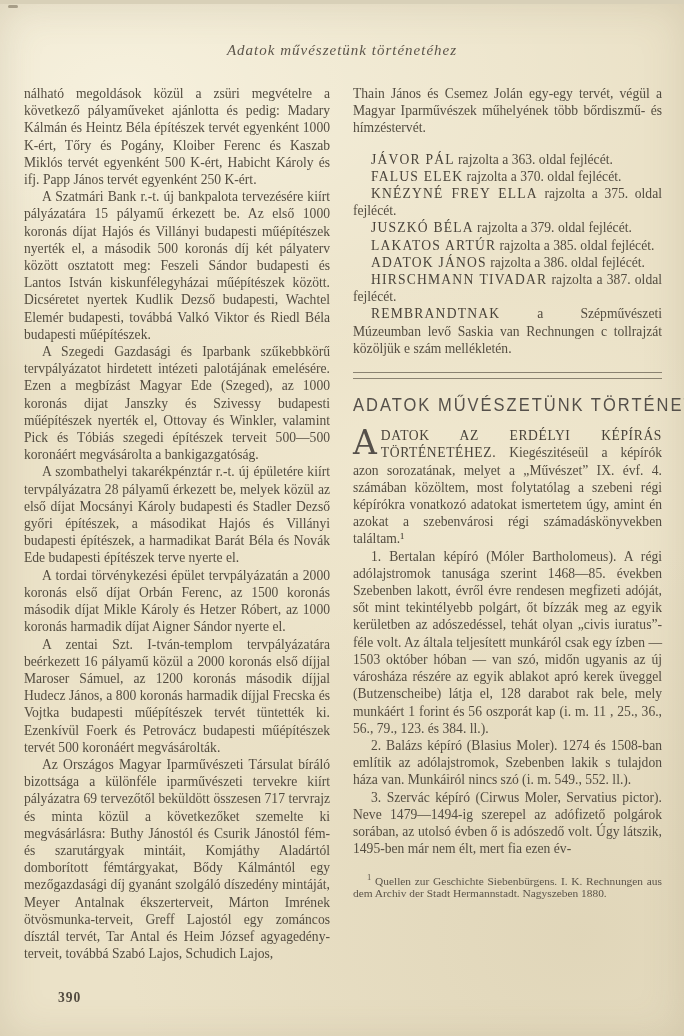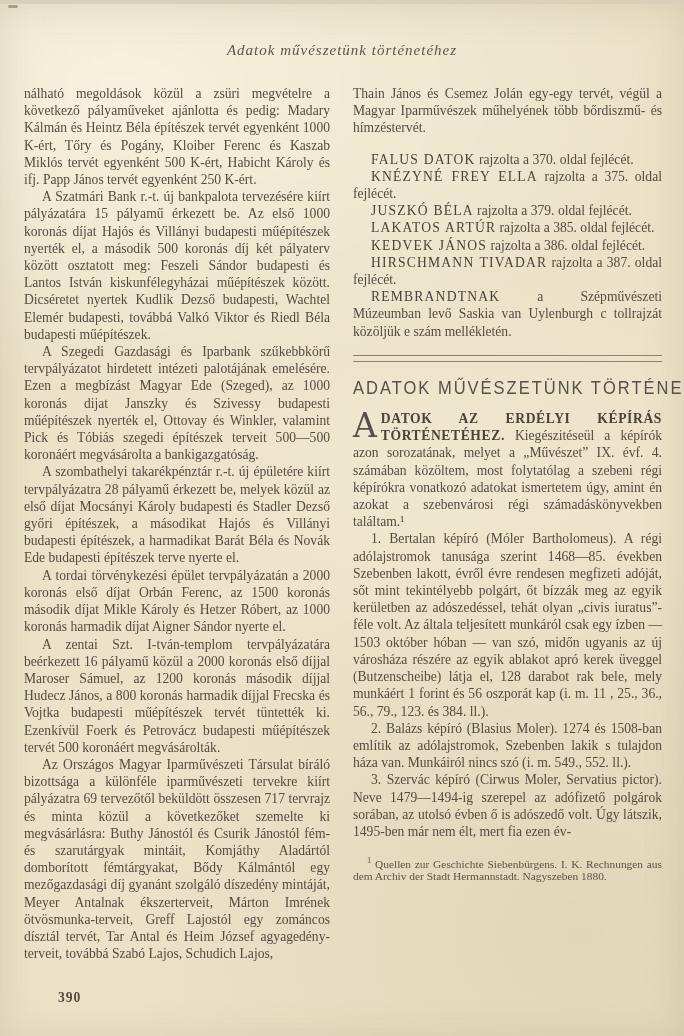--- a/index.html
+++ b/index.html
@@ -65,21 +65,21 @@
   }
   .article-lead{margin-top:14px !important;}
   .drop-cap{
     float:left;
     font-size:33px;
     line-height:30px;
     padding:1px 4px 0 0;
     color:#55504a;
     font-family:"DejaVu Serif","Liberation Serif",serif;
   }
-  .lead-caps{letter-spacing:.6px;color:#49433a;font-weight:bold;}
+  .lead-caps{letter-spacing:.6px;color:#49433a;}
   .footnote{
     margin-top:14px;
     font-size:11.4px;
     line-height:12px;
     text-align:justify;
     text-indent:14px;
     color:#5a5348;
   }
   .footnote sup{font-size:8.5px;}
   .page-number{
@@ -113,48 +113,52 @@
       <p>A tordai törvénykezési épület tervpályázatán a 2000 koronás első díjat Orbán Ferenc, az 1500 koronás második díjat Mikle Károly és Hetzer Róbert, az 1000 koronás harmadik díjat Aigner Sándor nyerte el.</p>
       <p>A zentai Szt. I-tván-templom tervpályázatára beérkezett 16 pályamű közül a 2000 koronás első díjjal Maroser Sámuel, az 1200 koronás második díjjal Hudecz János, a 800 koronás harmadik díjjal Frecska és Vojtka budapesti műépítészek tervét tüntették ki. Ezenkívül Foerk és Petrovácz budapesti műépítészek tervét 500 koronáért megvásárolták.</p>
       <p>Az Országos Magyar Iparművészeti Társulat bíráló bizottsága a különféle iparművészeti tervekre kiírt pályázatra 69 tervezőtől beküldött összesen 717 tervrajz és minta közül a következőket szemelte ki megvásárlásra: Buthy Jánostól és Csurik Jánostól fém- és szarutárgyak mintáit, Komjáthy Aladártól domborított fémtárgyakat, Bődy Kálmántól egy mezőgazdasági díj gyanánt szolgáló díszedény mintáját, Meyer Antalnak ékszerterveit, Márton Imrének ötvösmunka-terveit, Greff Lajostól egy zománcos dísztál tervét, Tar Antal és Heim József agyagedény-terveit, továbbá Szabó Lajos, Schudich Lajos,</p>
     </div>
 
     <div class="col right">
       <p class="noindent">Thain János és Csemez Jolán egy-egy tervét, végül a Magyar Iparművészek műhelyének több bőrdiszmű- és hímzéstervét.</p>
 
       <div class="credits">
         <p class="credit">
-          <span class="cap-name">FALUS DATOK</span>
+          <span class="cap-name">JÁVOR PÁL</span>
+          <span>rajzolta a 363. oldal fejlécét.</span>
+        </p>
+        <p class="credit">
+          <span class="cap-name">FALUS ELEK</span>
           <span>rajzolta a 370. oldal fejlécét.</span>
         </p>
         <p class="credit">
           <span class="cap-name">KNÉZYNÉ FREY ELLA</span>
           <span>rajzolta a 375. oldal fejlécét.</span>
         </p>
         <p class="credit">
           <span class="cap-name">JUSZKÓ BÉLA</span>
           <span>rajzolta a 379. oldal fejlécét.</span>
         </p>
         <p class="credit">
           <span class="cap-name">LAKATOS ARTÚR</span>
           <span>rajzolta a 385. oldal fejlécét.</span>
         </p>
         <p class="credit">
-          <span class="cap-name">KEDVEK JÁNOS</span>
+          <span class="cap-name">ADATOK JÁNOS</span>
           <span>rajzolta a 386. oldal fejlécét.</span>
         </p>
         <p class="credit">
           <span class="cap-name">HIRSCHMANN TIVADAR</span>
           <span>rajzolta a 387. oldal fejlécét.</span>
         </p>
       </div>
 
       <p class="credit rembrandt">
         <span class="cap-name">REMBRANDTNAK</span>
-        <span>a Szépművészeti Múzeumban levő Saskia van Uylenburgh c tollrajzát közöljük e szám mellékletén.</span>
+        <span>a Szépművészeti Múzeumban levő Saskia van Rechnungen c tollrajzát közöljük e szám mellékletén.</span>
       </p>
 
       <div class="double-rule"></div>
 
       <h2 class="section-heading">ADATOK MŰVÉSZETÜNK TÖRTÉNETÉHEZ</h2>
 
       <p class="article-lead noindent">
         <span class="drop-cap">A</span><span class="lead-caps">DATOK AZ ERDÉLYI KÉPÍRÁS TÖRTÉNETÉHEZ.</span><span> Kiegészitéseül a képírók azon sorozatának, melyet a „Művészet” IX. évf. 4. számában közöltem, most folytatólag a szebeni régi képírókra vonatkozó adatokat ismertetem úgy, amint én azokat a szebenvárosi régi számadáskönyvekben találtam.¹</span>
       </p>
 

